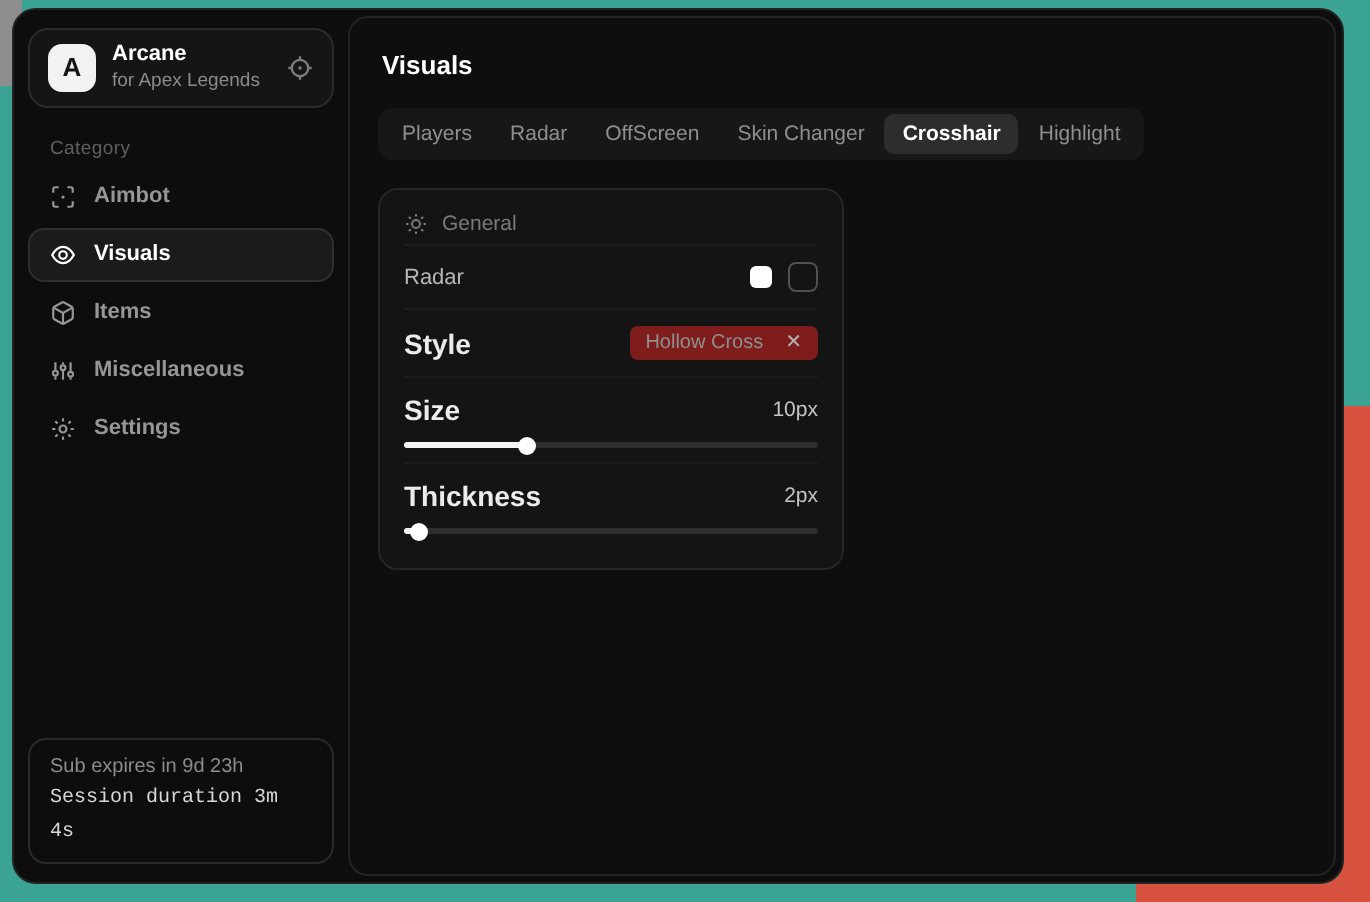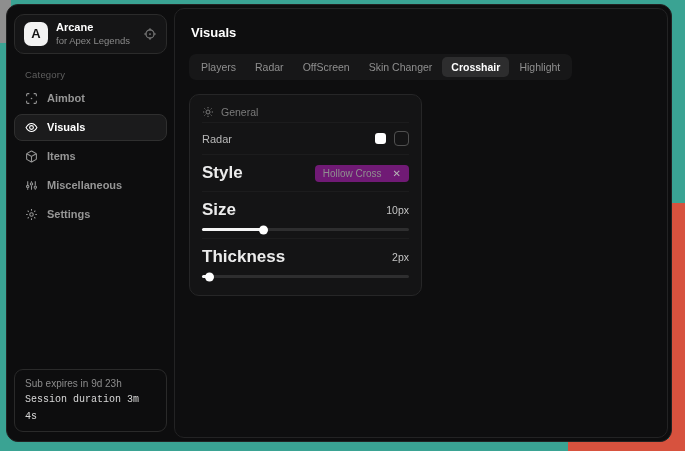--- a/index.html
+++ b/index.html
@@ -79,29 +79,29 @@
   .card-header {
     display:flex; gap:7px; align-items:center; color:#7a7a7a; font-size:10.5px;
     padding:9px 0 4px;
   }
   .row {
     display:flex; align-items:center; justify-content:space-between;
     padding:8px 0; border-top:1px solid #1c1c1d;
   }
   .row:first-of-type { border-top:none; }
   .row-label-dim { color:#b8b8b8; font-size:11px; }
-  .row-label { color:#ececec; font-size:17px; font-weight:600; }
+  .row-label { color:#ececec; font-size:14px; font-weight:600; }
   .row-value { color:#c4c4c4; font-size:10.5px; }
 
   .enable-controls { display:flex; align-items:center; gap:8px; }
   .swatch { width:11px; height:11px; background:#fff; border-radius:3px; }
   .checkbox { width:15px; height:15px; border:1.5px solid #505050; border-radius:4px; background:transparent; }
 
   .style-pill {
-    background:#701a75; border-radius:4px; padding:3px 8px;
+    background:#7f1d1d; border-radius:4px; padding:3px 8px;
     display:flex; gap:11px; align-items:center;
   }
   .style-pill .val { font-size:10px; color:#8f8f8f; }
   .style-pill .clear { font-size:10px; color:#b5b5b5; cursor:default; }
 
   .slider-block { padding:8px 0 4px; border-top:1px solid #1c1c1d; }
   .slider-head { display:flex; justify-content:space-between; align-items:center; }
   .track {
     margin:8px 0 3px; height:3px; background:#2e2e2f; border-radius:2px; position:relative;
   }

